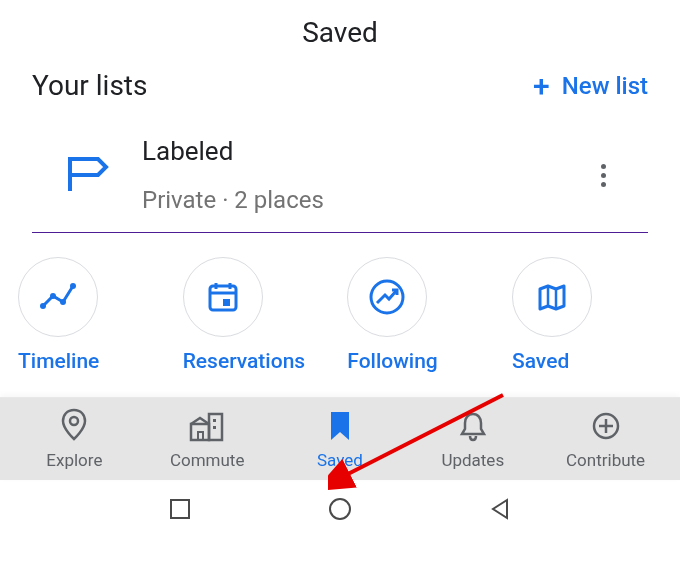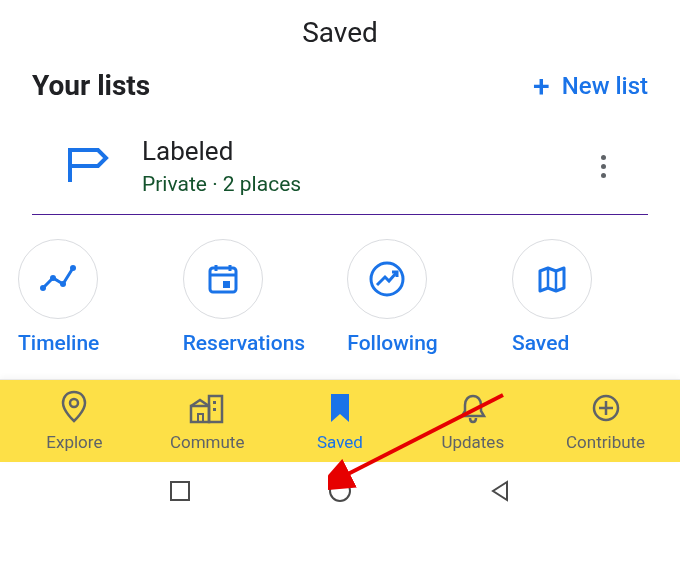--- a/index.html
+++ b/index.html
@@ -19,21 +19,21 @@
       padding: 16px 0 8px;
     }
     .lists-header {
       display: flex;
       justify-content: space-between;
       align-items: center;
       padding: 12px 32px 8px;
     }
     .lists-header h2 {
       font-size: 28px;
-      font-weight: 700;
+      font-weight: 400;
       color: #202124;
     }
     .new-list-btn {
       display: flex;
       align-items: center;
       gap: 12px;
       color: #1a73e8;
       font-size: 24px;
       font-weight: 500;
       cursor: pointer;
@@ -45,21 +45,21 @@
     .list-row {
       display: flex;
       align-items: center;
       padding: 26px 32px 18px;
       margin: 0 32px;
       border-bottom: 1px solid #4c1d95;
     }
     .label-icon { flex-shrink: 0; }
     .list-info { margin-left: 30px; flex: 1; }
     .list-name { font-size: 26px; color: #202124; font-weight: 400; }
-    .list-meta { font-size: 21px; color: #14532d; margin-top: 6px; }
+    .list-meta { font-size: 24px; color: #737373; margin-top: 20px; }
     .more-btn { padding: 6px 10px; cursor: pointer; }
     .more-dot { width: 5px; height: 5px; border-radius: 50%; background: #5f6368; margin: 4px 0; }
     .shortcut-row {
       display: flex;
       justify-content: space-between;
       padding: 24px 18px 24px 18px;
     }
     .shortcut {
       width: 150px;
       display: flex;
@@ -79,21 +79,21 @@
       font-weight: 500;
       color: #1a73e8;
     }
     .bottom-nav {
       border-top: 1px solid #e8e8e8;
       display: flex;
       justify-content: space-around;
       align-items: flex-end;
       padding: 10px 8px 10px 8px;
       box-shadow: 0 -2px 6px rgba(0,0,0,0.04);
-      background: #fde047;
+      background: #e5e5e5;
     }
     .nav-item {
       display: flex;
       flex-direction: column;
       align-items: center;
       cursor: pointer;
       flex: 1;
     }
     .nav-label { font-size: 17px; color: #5f6368; margin-top: 4px; }
     .nav-item.active .nav-label { color: #1a73e8; }

